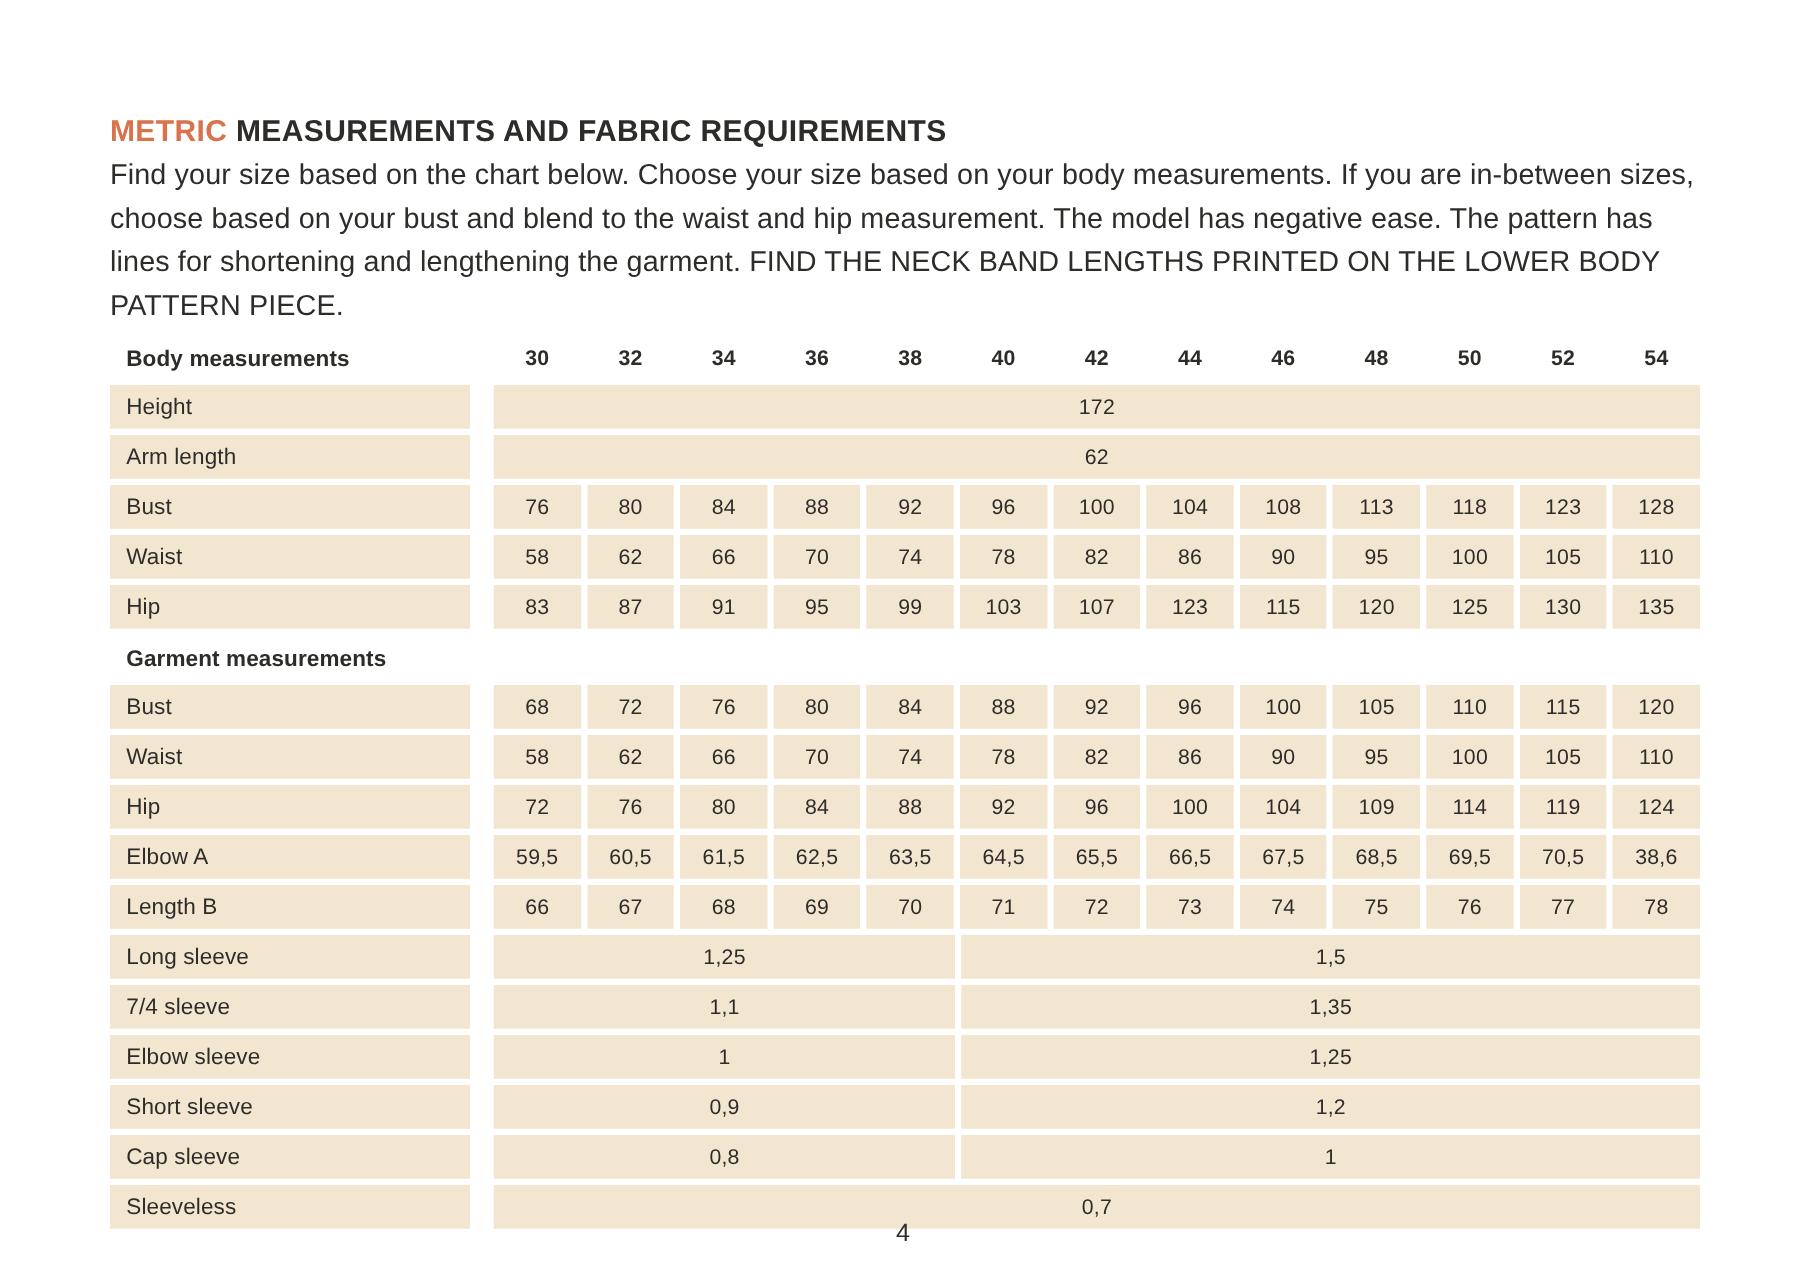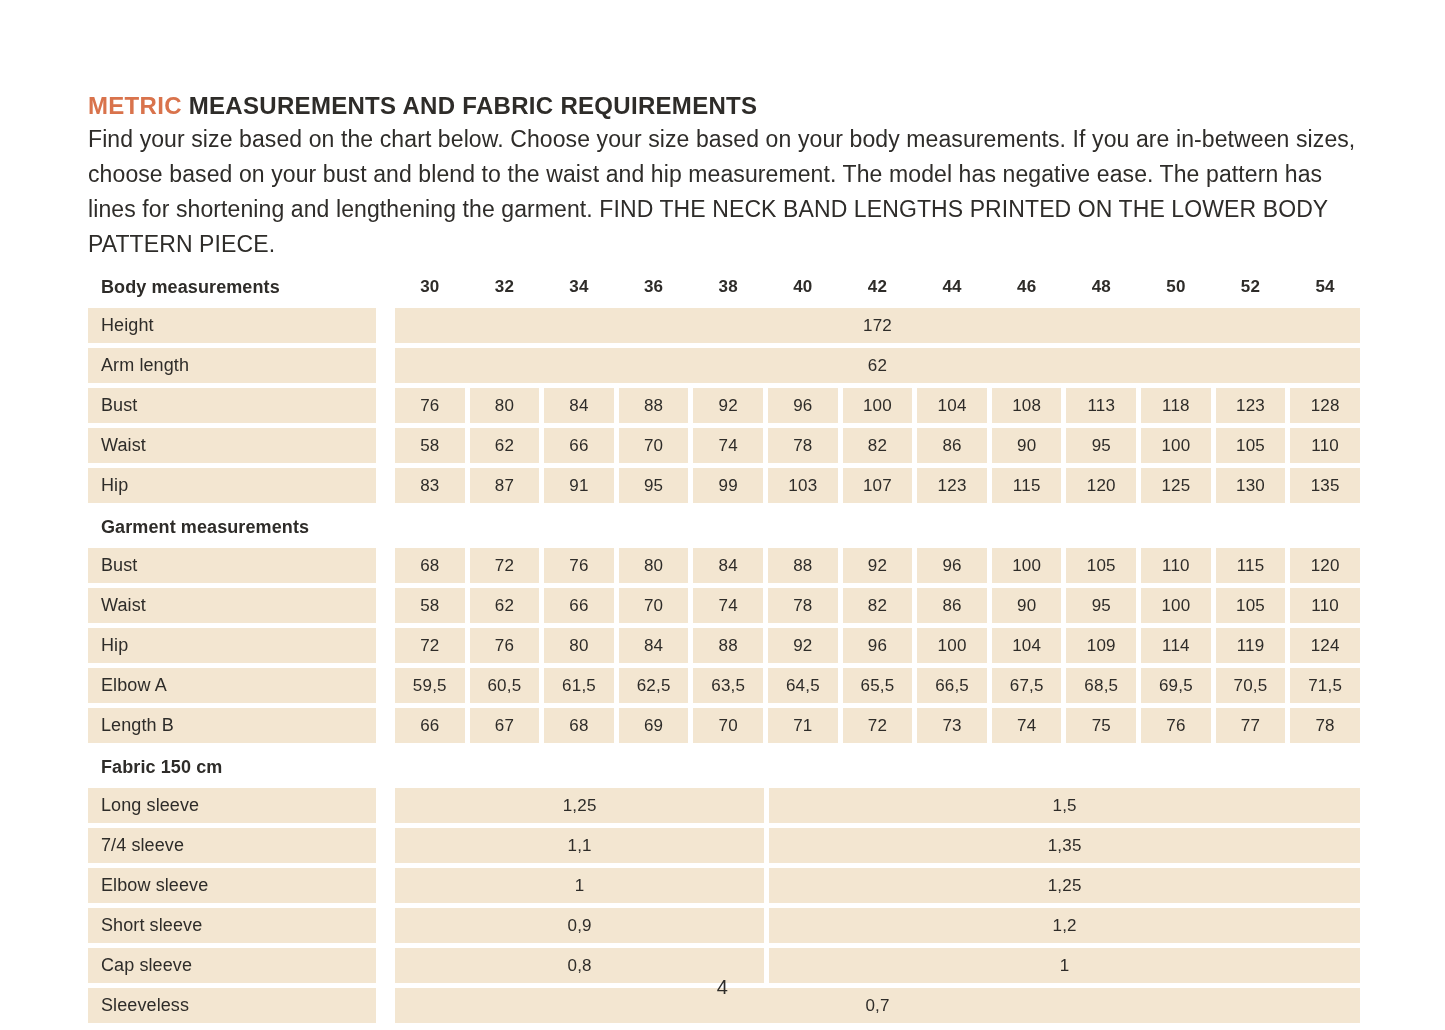--- a/index.html
+++ b/index.html
@@ -214,21 +214,21 @@
             <div class="tcell cellbg">61,5</div>
             <div class="tcell cellbg">62,5</div>
             <div class="tcell cellbg">63,5</div>
             <div class="tcell cellbg">64,5</div>
             <div class="tcell cellbg">65,5</div>
             <div class="tcell cellbg">66,5</div>
             <div class="tcell cellbg">67,5</div>
             <div class="tcell cellbg">68,5</div>
             <div class="tcell cellbg">69,5</div>
             <div class="tcell cellbg">70,5</div>
-            <div class="tcell cellbg">71,5</div>
+            <div class="tcell cellbg">38,6</div>
           </div>
       </div>
 
       <div class="trow">
         <div class="tlabel cellbg">Length B</div>
         <div class="tcells">
             <div class="tcell cellbg">66</div>
             <div class="tcell cellbg">67</div>
             <div class="tcell cellbg">68</div>
             <div class="tcell cellbg">69</div>
@@ -237,21 +237,20 @@
             <div class="tcell cellbg">72</div>
             <div class="tcell cellbg">73</div>
             <div class="tcell cellbg">74</div>
             <div class="tcell cellbg">75</div>
             <div class="tcell cellbg">76</div>
             <div class="tcell cellbg">77</div>
             <div class="tcell cellbg">78</div>
           </div>
       </div>
 
-      <div class="section-row">Fabric 150 cm</div>
 
       <div class="trow">
         <div class="tlabel cellbg">Long sleeve</div>
         <div class="tcells">
           <div class="tcell cellbg fab-left">1,25</div>
           <div class="tcell cellbg fab-right">1,5</div>
         </div>
       </div>
 
       <div class="trow">

